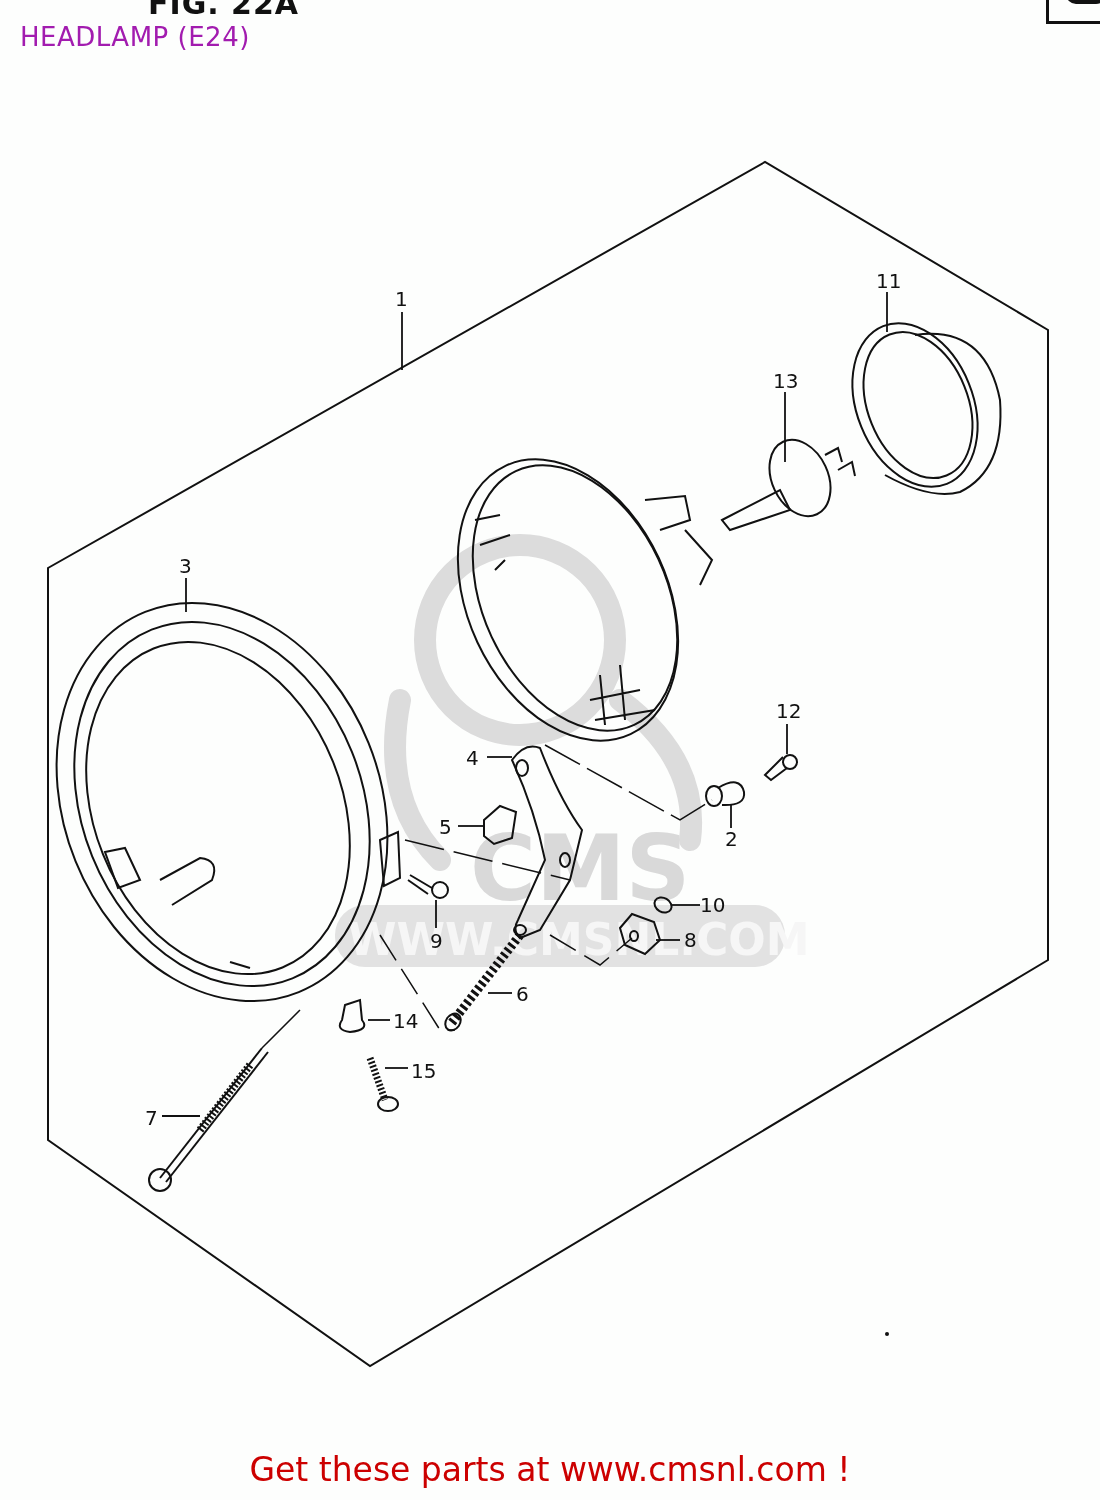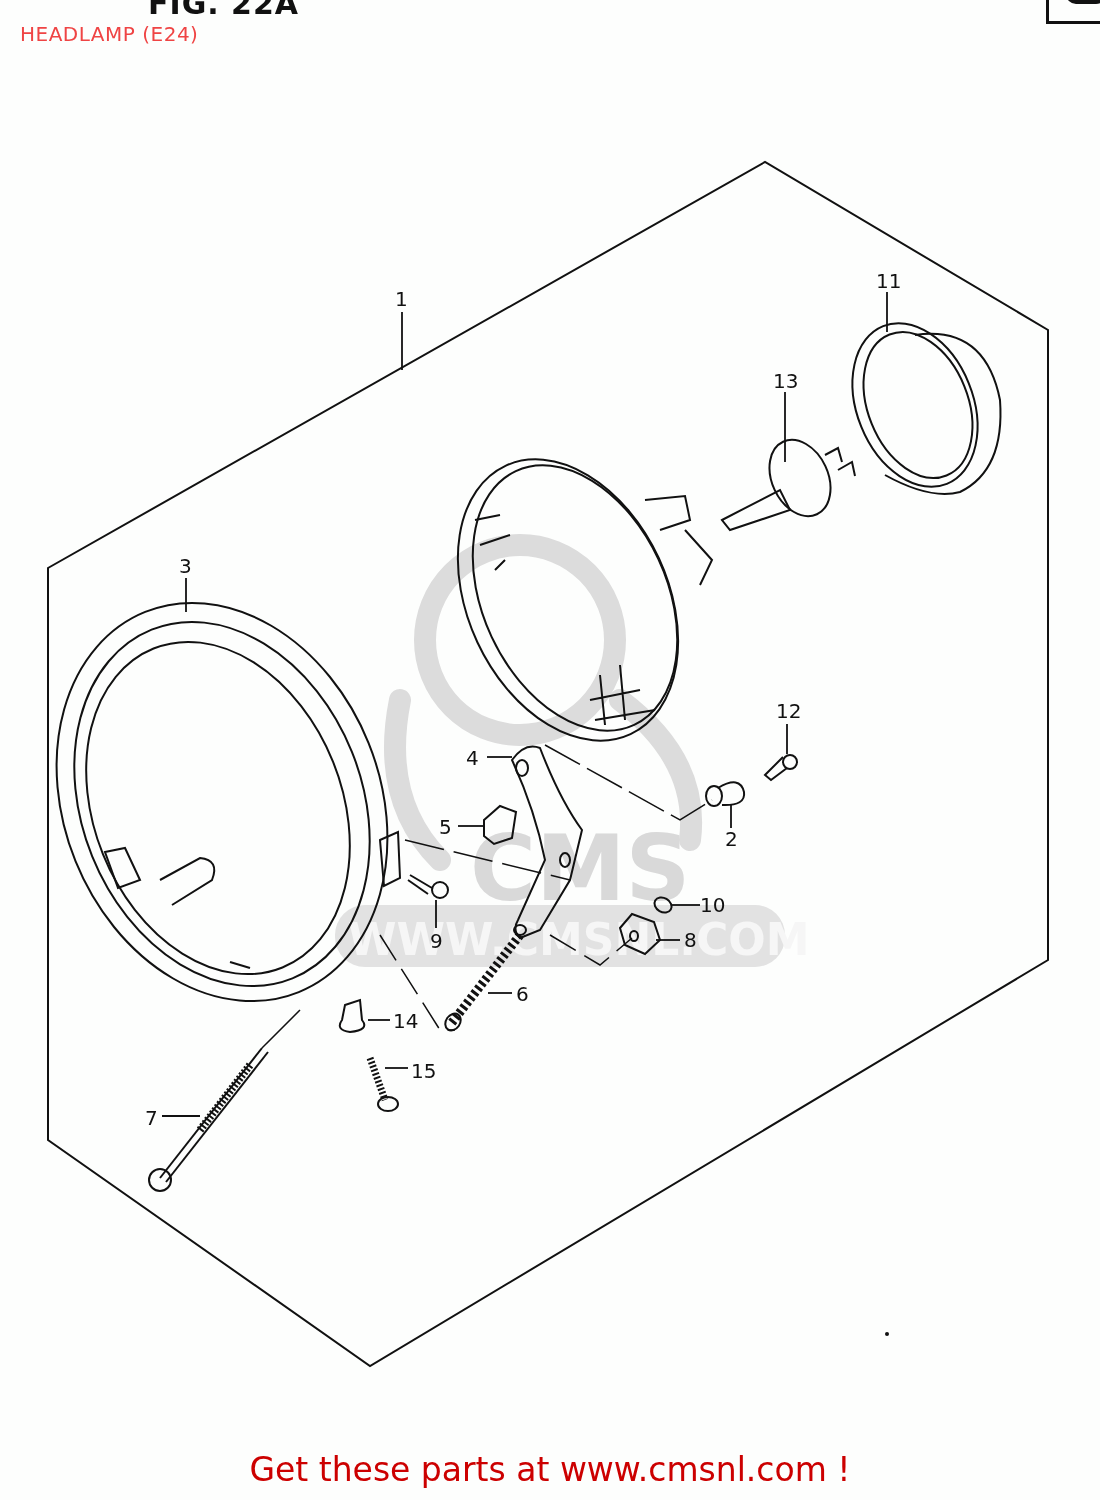--- a/index.html
+++ b/index.html
@@ -1,18 +1,18 @@
 <!DOCTYPE html>
 <html><head>
 <meta charset="utf-8">
 <style>
   html, body { margin: 0; padding: 0; background: #fdfefd; }
   body { width: 1100px; height: 1500px; position: relative; overflow: hidden; font-family: "DejaVu Sans", sans-serif; }
   .fig-title { position: absolute; left: 148px; top: -14px; font-family: "DejaVu Sans", sans-serif; font-weight: bold; font-size: 30px; color: #111; letter-spacing: 1px; }
-  .subtitle { position: absolute; left: 20px; top: 22px; font-family: "DejaVu Sans", sans-serif; font-size: 20px; color: #ef4444; letter-spacing: 0.5px; }
+  .subtitle { position: absolute; left: 20px; top: 22px; font-family: "DejaVu Sans", sans-serif; font-size: 26px; color: #a21caf; letter-spacing: 0.5px; }
   .corner-box { position: absolute; left: 1046px; top: -4px; width: 60px; height: 22px; border: 3px solid #111; border-right: none; }
   .corner-blob { position: absolute; left: 1066px; top: -6px; width: 40px; height: 10px; background: #111; border-radius: 0 0 12px 12px; }
   svg.diagram { position: absolute; left: 0; top: 0; }
   .callout { font-family: "DejaVu Sans", sans-serif; font-size: 20px; fill: #111; }
   .promo { position: absolute; left: 0; width: 1100px; top: 1450px; text-align: center; font-family: "DejaVu Sans", sans-serif; font-size: 33px; color: #cc0000; }
   .watermark-text { font-family: "DejaVu Sans", sans-serif; font-weight: bold; font-size: 58px; fill: #d9d9d9; }
 </style>
 </head>
 <body>
 

